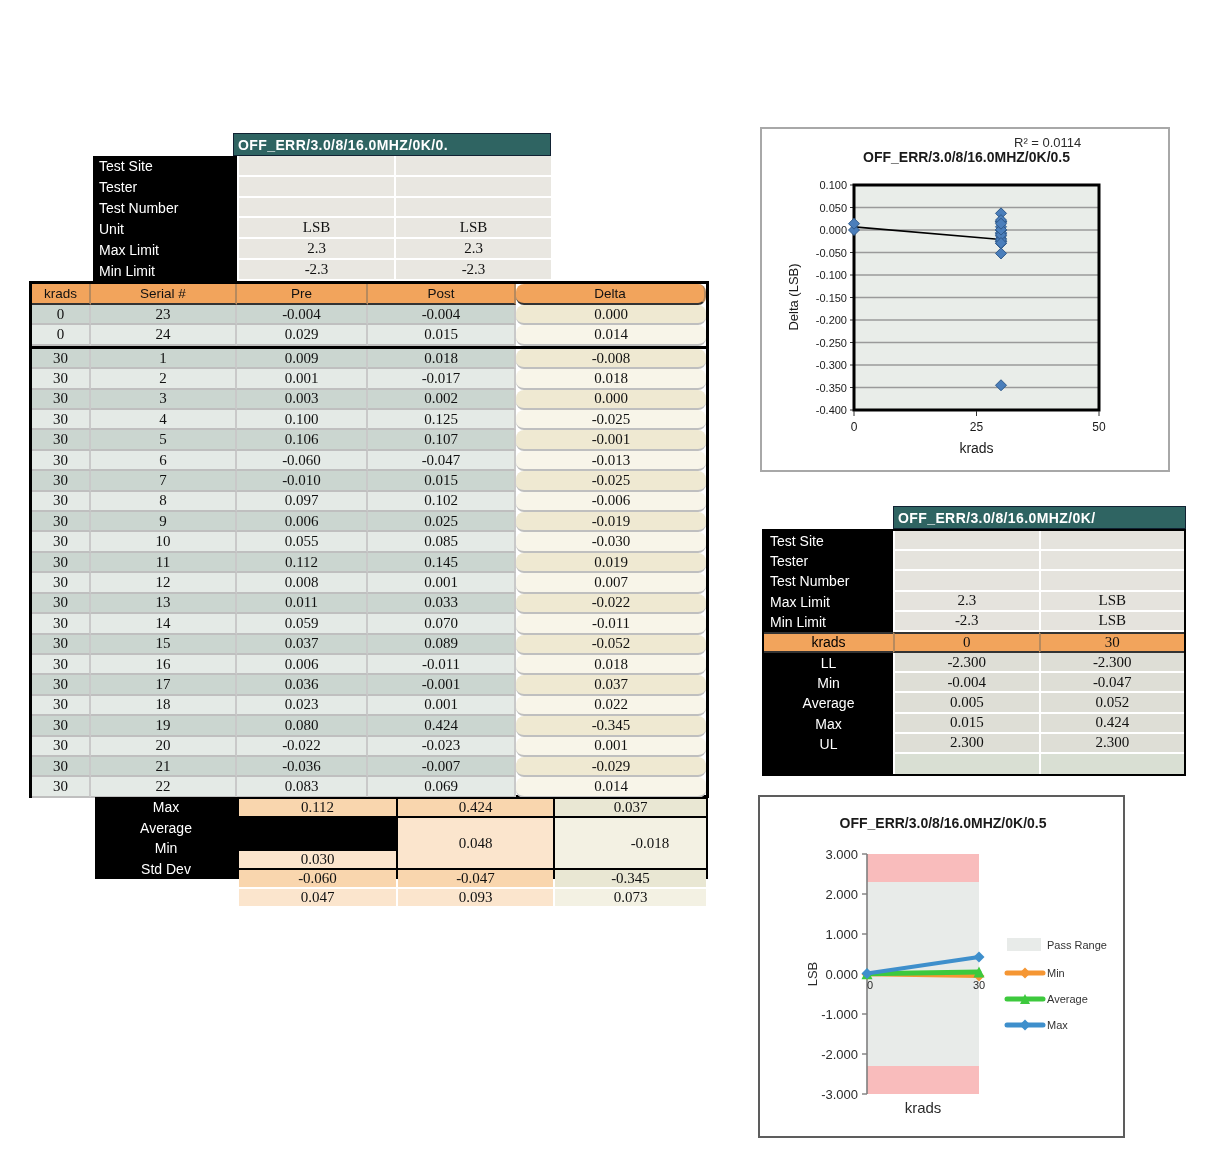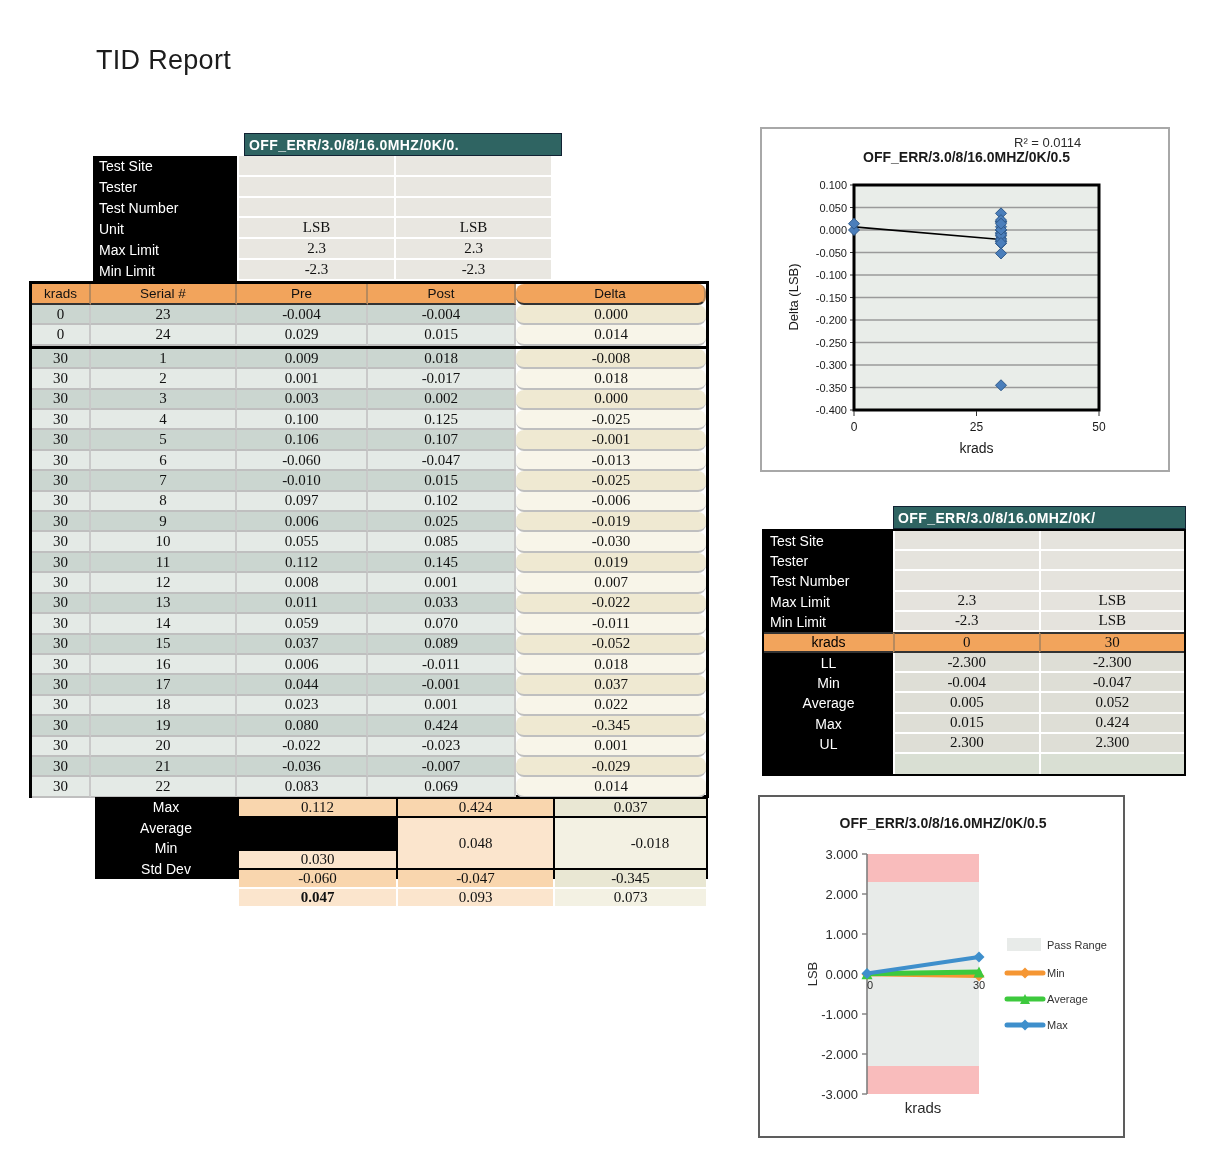--- a/index.html
+++ b/index.html
@@ -82,24 +82,23 @@
 
   
   .chart-frame1{border:2px solid #A8A8A8;background:#fff;}
   .chart-frame2{border:2px solid #5d5d5d;background:#fff;}
   svg text{font-family:"Liberation Sans",sans-serif;}
 </style>
 </head>
 <body>
 
 <div class="abs page-title">
-  <div>TID Report</div>
 </div>
 
-<div class="abs teal-hdr" style="left:244px;top:133px;width:318px;height:23px;">OFF_ERR/3.0/8/16.0MHZ/0K/0.</div>
+<div class="abs teal-hdr" style="left:233px;top:133px;width:318px;height:23px;">OFF_ERR/3.0/8/16.0MHZ/0K/0.</div>
 
 <div class="abs" style="left:93px;top:156px;width:458px;height:125px;" id="ltInfo">
     <div class="info-row">
       <div class="info-label" style="width: 144px;">Test Site</div>
       <div class="val-cell" style="width: 157px;"></div>
       <div class="val-cell" style="flex: 1 1 0%;"></div>
     </div>
     <div class="info-row">
       <div class="info-label" style="width: 144px;">Tester</div>
       <div class="val-cell" style="width: 157px;"></div>
@@ -257,21 +256,21 @@
     <div class="drow light">
       <div class="dcell c0 main">30</div>
       <div class="dcell c1 main">16</div>
       <div class="dcell c2 main">0.006</div>
       <div class="dcell c3 main">-0.011</div>
       <div class="dcell c4 delta">0.018</div>
     </div>
     <div class="drow dark">
       <div class="dcell c0 main">30</div>
       <div class="dcell c1 main">17</div>
-      <div class="dcell c2 main">0.044</div>
+      <div class="dcell c2 main">0.036</div>
       <div class="dcell c3 main">-0.001</div>
       <div class="dcell c4 delta">0.037</div>
     </div>
     <div class="drow light">
       <div class="dcell c0 main">30</div>
       <div class="dcell c1 main">18</div>
       <div class="dcell c2 main">0.023</div>
       <div class="dcell c3 main">0.001</div>
       <div class="dcell c4 delta">0.022</div>
     </div>
@@ -314,21 +313,21 @@
 <div class="abs sum-values" style="left:237px;top:797px;width:471px;height:82px;" id="ltSumValues">
     <div class="sum-cell" style="background: rgb(249, 214, 174);">0.112</div>
     <div class="sum-cell" style="background: rgb(249, 214, 174);">0.424</div>
     <div class="sum-cell" style="background: rgb(233, 231, 211);">0.037</div>
     <div class="sum-cell" style="background: rgb(251, 229, 205); margin-top: 33px;">0.030</div>
     <div class="sum-cell" style="background: rgb(251, 229, 205);">0.048</div>
     <div class="sum-cell" style="background: rgb(243, 241, 227); padding-left: 39px;">-0.018</div>
     <div class="sum-cell" style="background: rgb(249, 214, 174);">-0.060</div>
     <div class="sum-cell" style="background: rgb(249, 214, 174);">-0.047</div>
     <div class="sum-cell" style="background: rgb(233, 231, 211);">-0.345</div>
-    <div class="sum-cell" style="background: rgb(251, 229, 205); font-weight: bold;">0.047</div>
+    <div class="sum-cell" style="background: rgb(251, 229, 205);">0.047</div>
     <div class="sum-cell" style="background: rgb(251, 229, 205);">0.093</div>
     <div class="sum-cell" style="background: rgb(243, 241, 227);">0.073</div>
   </div>
 
 <div class="abs chart-frame1" style="left:760px;top:127px;width:410px;height:345px;">
   <svg id="scatterChart" width="406" height="341" viewBox="0 0 406 341">
       <rect x="92" y="56" width="245" height="225" fill="#E9EDE9"></rect>
       <line x1="92" y1="56" x2="337" y2="56" stroke="#9a9a9a" stroke-width="1.5"></line>
       <line x1="88" y1="56" x2="92" y2="56" stroke="#333" stroke-width="1"></line>
       <text x="85" y="60" font-size="11" fill="#1a1a1a" text-anchor="end">0.100</text>

